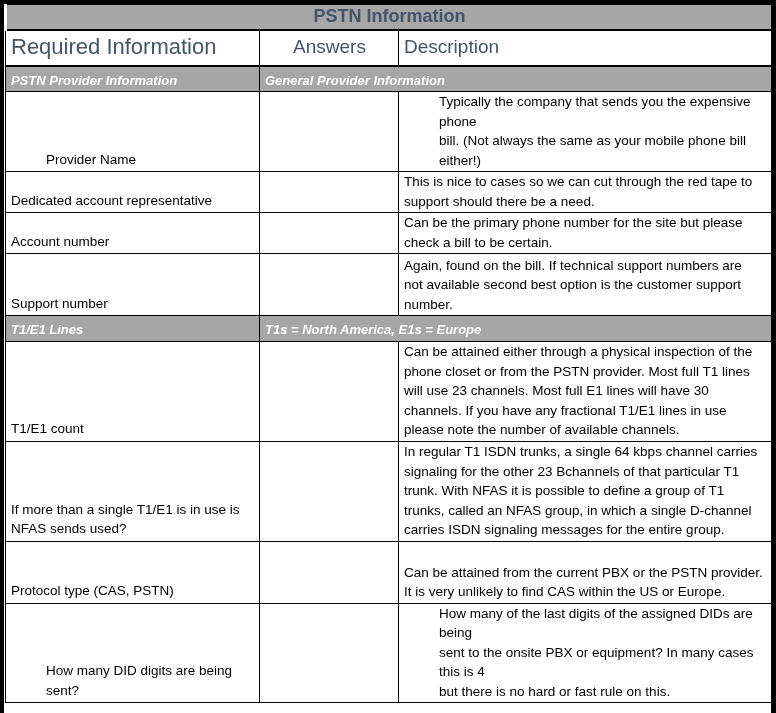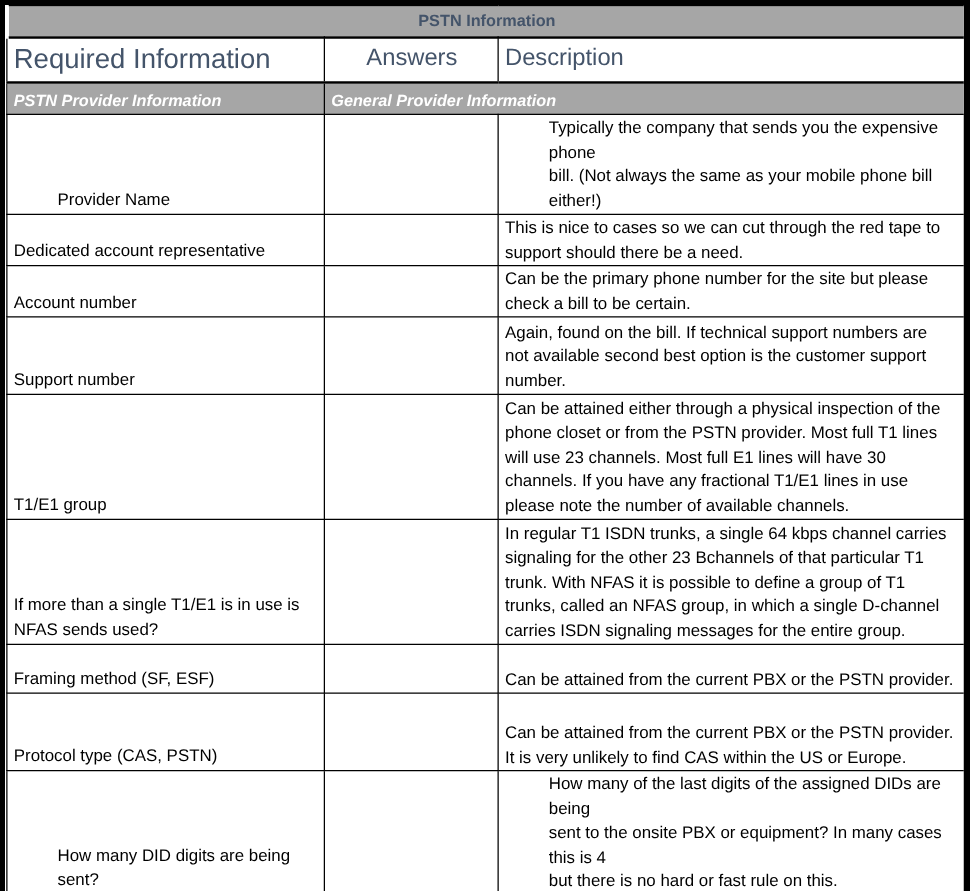--- a/index.html
+++ b/index.html
@@ -17,21 +17,21 @@
     border:1px solid #000;
     vertical-align:bottom;
     padding:0 4px 2px 5px;
     font-size:13.5px;line-height:19.5px;color:#000;
     overflow:hidden;white-space:pre-line;
     box-sizing:border-box;
   }
   
   tr.title-row td{
     height:25px;background:#a6a6a6;text-align:center;vertical-align:middle;
-    font-weight:bold;font-size:13px;color:#44546a;
+    font-weight:bold;font-size:18px;color:#44546a;
     border-bottom:2px solid #000;border-left:3px solid #fff;
     padding:0;white-space:nowrap;
   }
   
   tr.colhead td{
     height:36px;background:#fff;color:#44546a;vertical-align:middle;
     font-size:19px;letter-spacing:0;padding-top:1px;
     border-bottom:2px solid #000;white-space:nowrap;
   }
   tr.colhead td.first{font-size:22px;}
@@ -99,44 +99,43 @@
 check a bill to be certain.</td>
     </tr>
     <tr class="h62">
       <td class="lbl">Support number</td>
       <td class="ans"></td>
       <td class="desc">Again, found on the bill. If technical support numbers are
 not available second best option is the customer support
 number.</td>
     </tr>
 
+    <tr class="section">
+      <td>T1/E1 Lines</td>
+      <td colspan="2">T1s = North America, E1s  = Europe</td>
+    </tr>
 
     <tr class="h100">
-      <td class="lbl">T1/E1 group</td>
+      <td class="lbl">T1/E1 count</td>
       <td class="ans"></td>
       <td class="desc">Can be attained either through a physical inspection of the
 phone closet or from the PSTN provider. Most full T1 lines
 will use 23 channels. Most full E1 lines will have 30
 channels. If you have any fractional T1/E1 lines in use
 please note the number of available channels.</td>
     </tr>
     <tr class="h100">
       <td class="lbl">If more than a single T1/E1 is in use is
 NFAS sends used?</td>
       <td class="ans"></td>
       <td class="desc">In regular T1 ISDN trunks, a single 64 kbps channel carries
 signaling for the other 23 Bchannels of that particular T1
 trunk. With NFAS it is possible to define a group of T1
 trunks, called an NFAS group, in which a single D-channel
 carries ISDN signaling messages for the entire group.</td>
-    </tr>
-    <tr class="h39">
-      <td class="lbl">Framing method (SF, ESF)</td>
-      <td class="ans"></td>
-      <td class="desc">Can be attained from the current PBX or the PSTN provider.</td>
     </tr>
     <tr class="h62">
       <td class="lbl">Protocol type (CAS, PSTN)</td>
       <td class="ans"></td>
       <td class="desc">Can be attained from the current PBX or the PSTN provider.
 It is very unlikely to find CAS within the US or Europe.</td>
     </tr>
     <tr class="h59">
       <td class="lbl">How many DID digits are being sent?</td>
       <td class="ans"></td>

